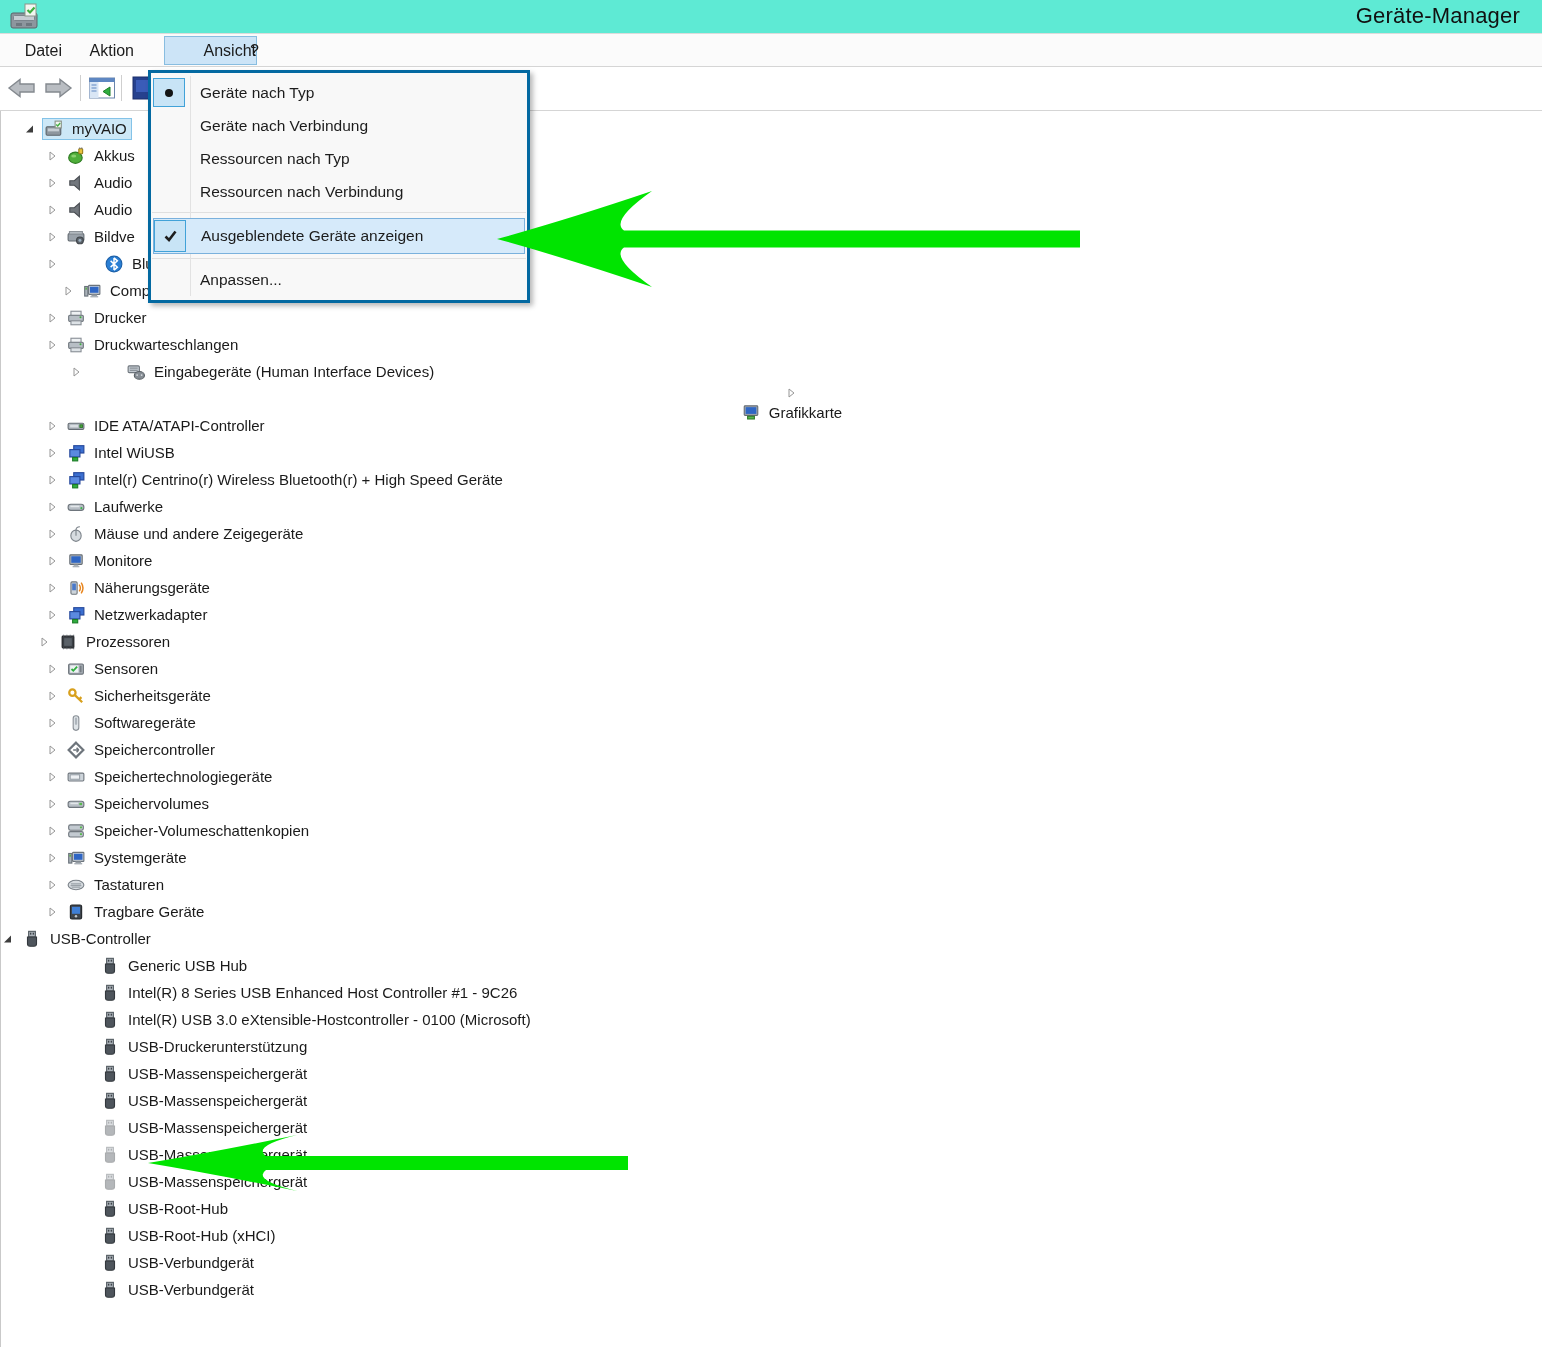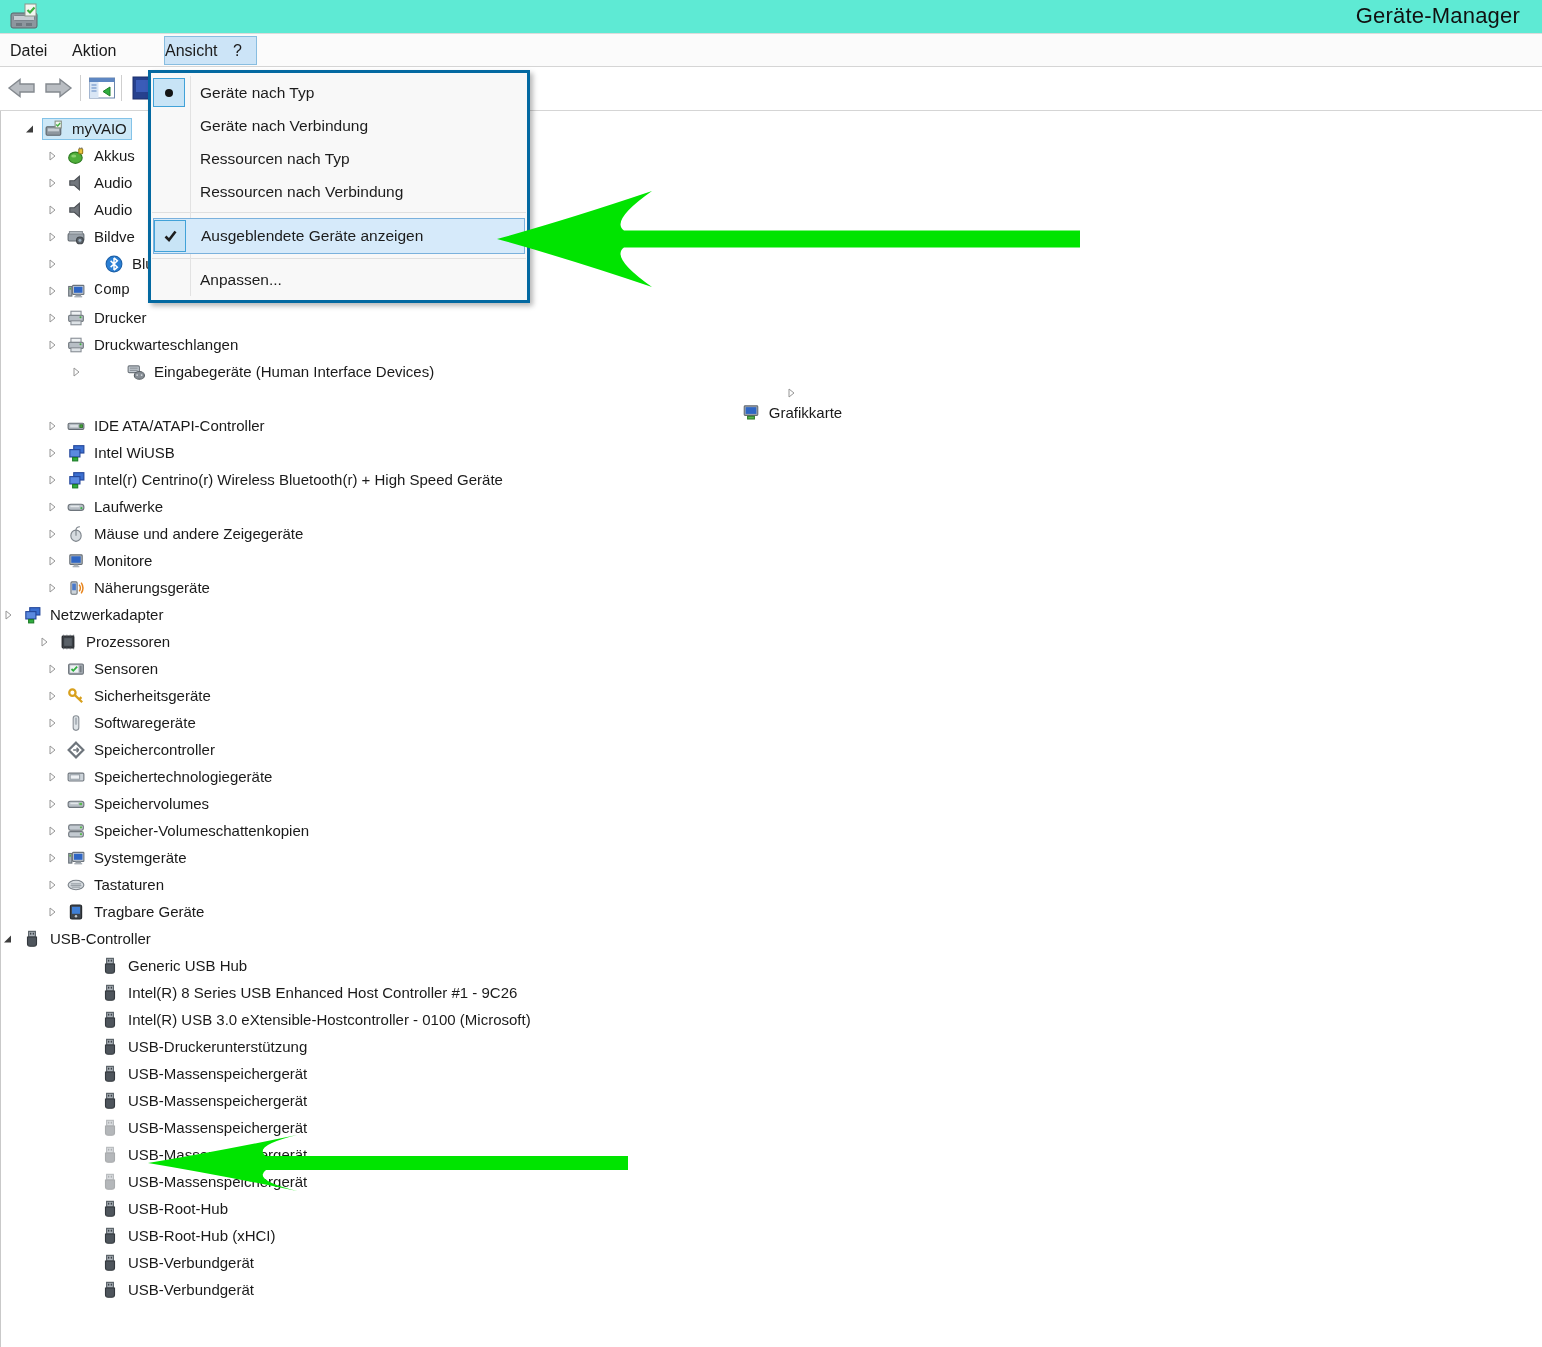--- a/index.html
+++ b/index.html
@@ -9,21 +9,21 @@
   }
   .frame-left{position:absolute;left:0;top:34px;bottom:0;width:1px;background:#c9c9c9;z-index:5;}
 
   
   .titlebar{position:absolute;left:0;top:0;width:100%;height:33px;background:#5eead4;border-bottom:1px solid #dcdcdc;z-index:10;}
   .app-icon{position:absolute;left:8px;top:2px;}
   .win-title{position:absolute;right:22px;top:3px;font-size:22px;font-weight:400;color:#111;letter-spacing:0.2px;}
 
   
   .menubar{position:absolute;left:0;top:34px;width:100%;height:32px;background:#fbfbfb;border-bottom:1px solid #d5d5d5;z-index:10;}
-  .mb-item{position:absolute;top:2px;height:29px;display:flex;align-items:center;justify-content:flex-start;font-size:16px;color:#1b1b1b;cursor:default;}
+  .mb-item{position:absolute;top:2px;height:29px;display:flex;align-items:center;justify-content:flex-end;font-size:16px;color:#1b1b1b;cursor:default;}
   .mb-item.active{background:#cce4f7;border:1px solid #88bde0;box-sizing:border-box;}
 
   
   .toolbar{position:absolute;left:0;top:67px;width:100%;height:43px;background:#ffffff;border-bottom:1px solid #d5d5d5;z-index:8;}
   .tb-btn{position:absolute;top:7px;width:32px;height:28px;display:flex;align-items:center;justify-content:center;}
   .tb-sep{position:absolute;top:8px;width:1px;height:26px;background:#cfcfcf;}
 
   
   .tree{position:absolute;left:0;top:111px;width:100%;bottom:0;background:#fff;z-index:1;padding-top:4px;box-sizing:border-box;}
   .row{height:27px;display:flex;align-items:center;font-size:15px;white-space:nowrap;cursor:default;}
@@ -211,21 +211,21 @@
       <span class="labelwrap">
         <span class="ticon">
           <svg width="18" height="18" viewBox="0 0 16 16">
             <circle cx="8" cy="8" r="7" fill="#2a7fd4" stroke="#1b5fa8"></circle>
             <path d="M8 2.6 L8 13.4 M8 2.6 L11 5.2 L5 10.8 M5 5.2 L11 10.8 L8 13.4" stroke="#ffffff" stroke-width="1.3" fill="none"></path>
           </svg>
         </span>
         <span class="tlabel">Blueto</span>
       </span>
     </div>
-    <div class="row" style="padding-left: 44px; font-family: Liberation Mono, monospace;">
+    <div class="row" style="padding-left: 60px;">
       <span class="expander">
         <svg width="16" height="16" viewBox="0 0 16 16">
           <path d="M6 4 L11 8 L6 12 Z" fill="#fdfdfd" stroke="#969696"></path>
         </svg>
       </span>
       <span class="labelwrap">
         <span class="ticon">
           <svg width="18" height="18" viewBox="0 0 16 16">
             <rect x="1.5" y="4" width="2.8" height="8.5" fill="#aab2b9" stroke="#6b737b"></rect>
             <rect x="2.2" y="5" width="1.2" height="1.8" fill="#4fae3a"></rect>
@@ -424,21 +424,21 @@
           <svg width="18" height="18" viewBox="0 0 16 16">
             <rect x="3.5" y="2.5" width="5.5" height="11" rx="1" fill="#cdd4da" stroke="#70777e"></rect>
             <rect x="4.6" y="4" width="3.3" height="6" fill="#4a79c9"></rect>
             <path d="M10.8 5 Q13 8 10.8 11" stroke="#e8851d" stroke-width="1.3" fill="none"></path>
             <path d="M12.6 3.2 Q15.8 8 12.6 12.8" stroke="#e8851d" stroke-width="1.3" fill="none"></path>
           </svg>
         </span>
         <span class="tlabel">Näherungsgeräte</span>
       </span>
     </div>
-    <div class="row" style="">
+    <div class="row" style="padding-left: 44px;">
       <span class="expander">
         <svg width="16" height="16" viewBox="0 0 16 16">
           <path d="M6 4 L11 8 L6 12 Z" fill="#fdfdfd" stroke="#969696"></path>
         </svg>
       </span>
       <span class="labelwrap">
         <span class="ticon">
           <svg width="18" height="18" viewBox="0 0 16 16">
             <rect x="6" y="1.5" width="9" height="6.5" fill="#3b6fd0" stroke="#24479a"></rect>
             <rect x="2.5" y="5" width="9" height="6.5" fill="#5b8ae0" stroke="#24479a"></rect>

